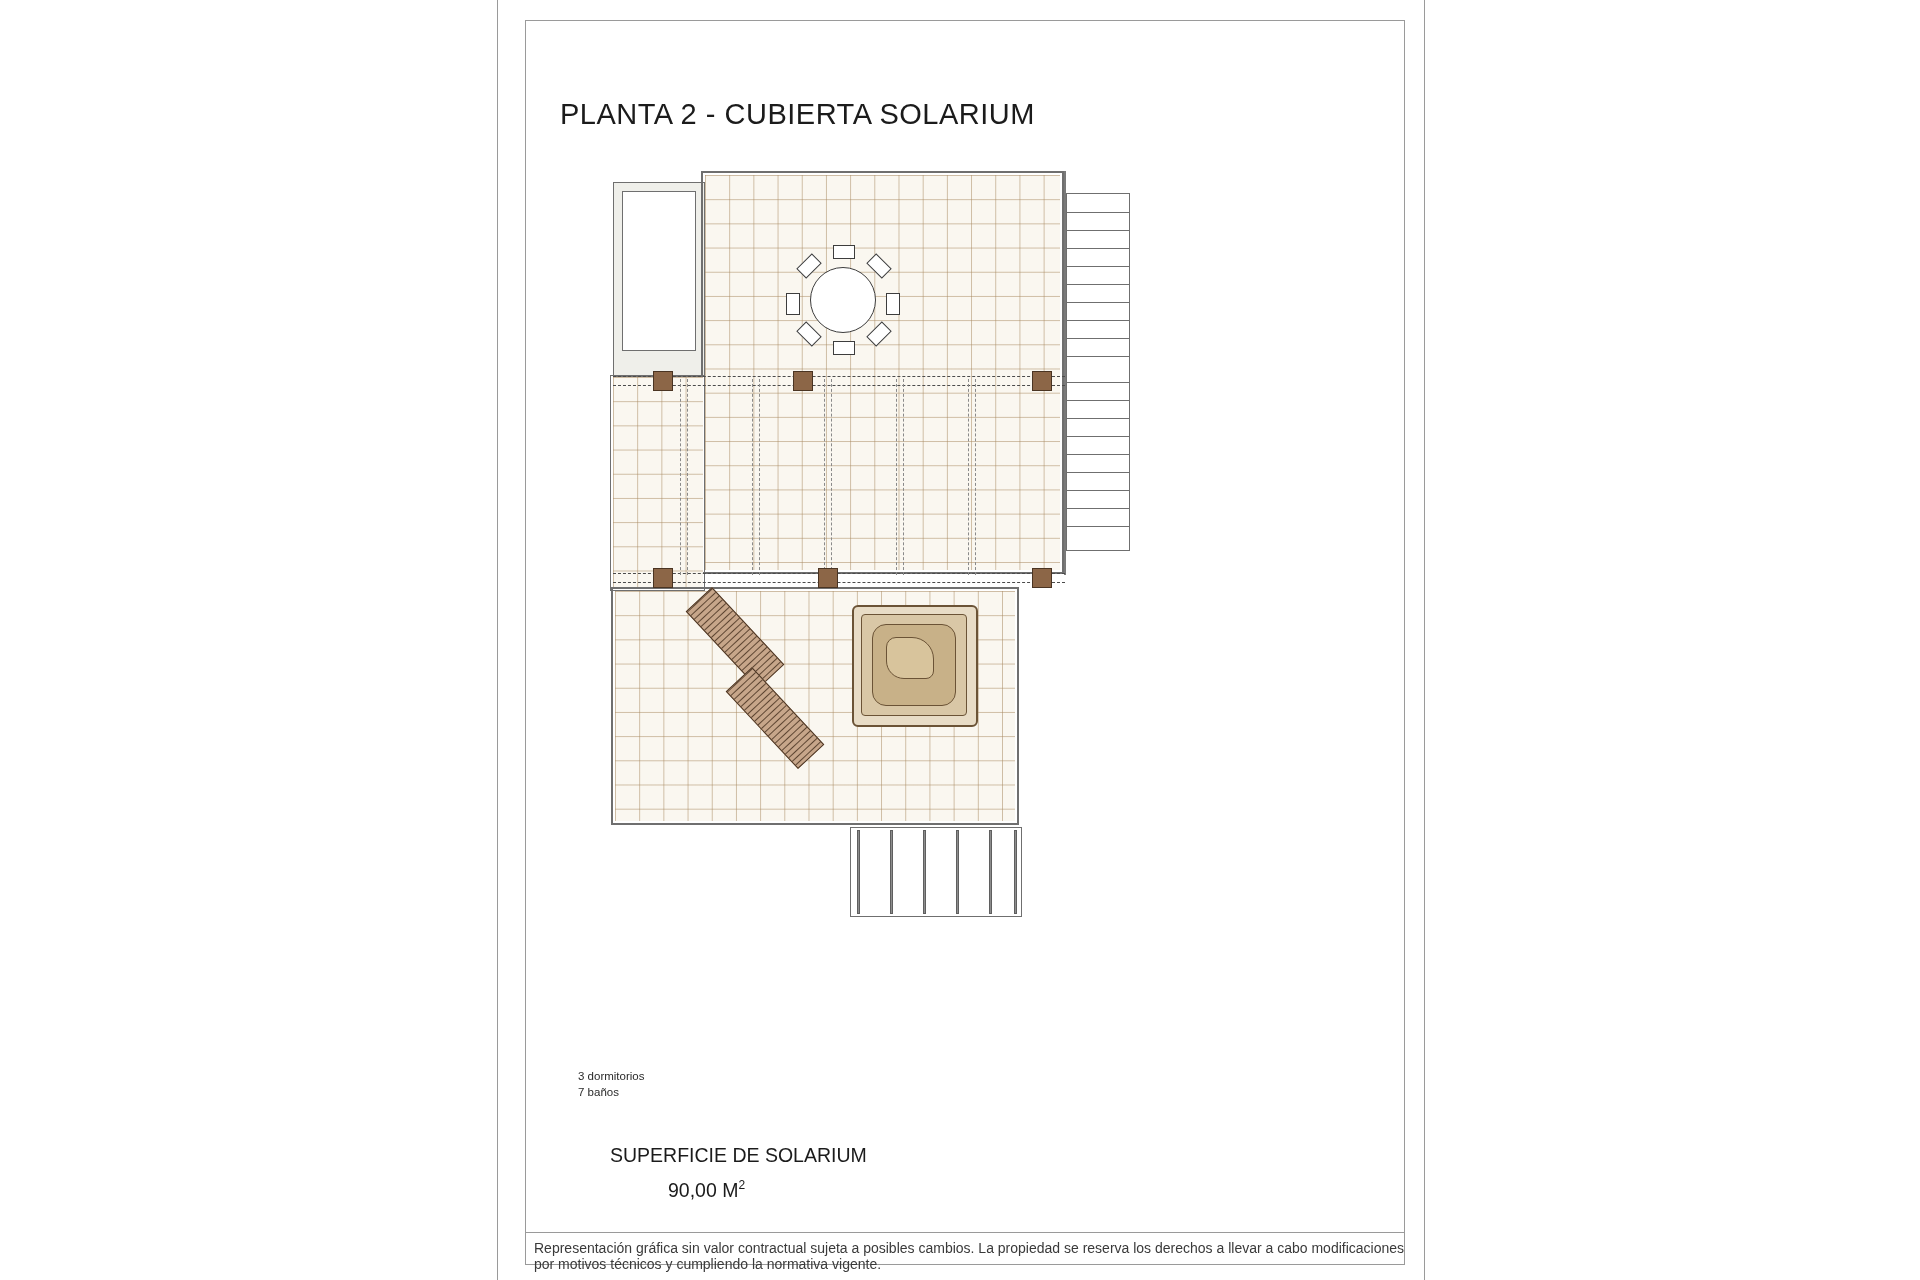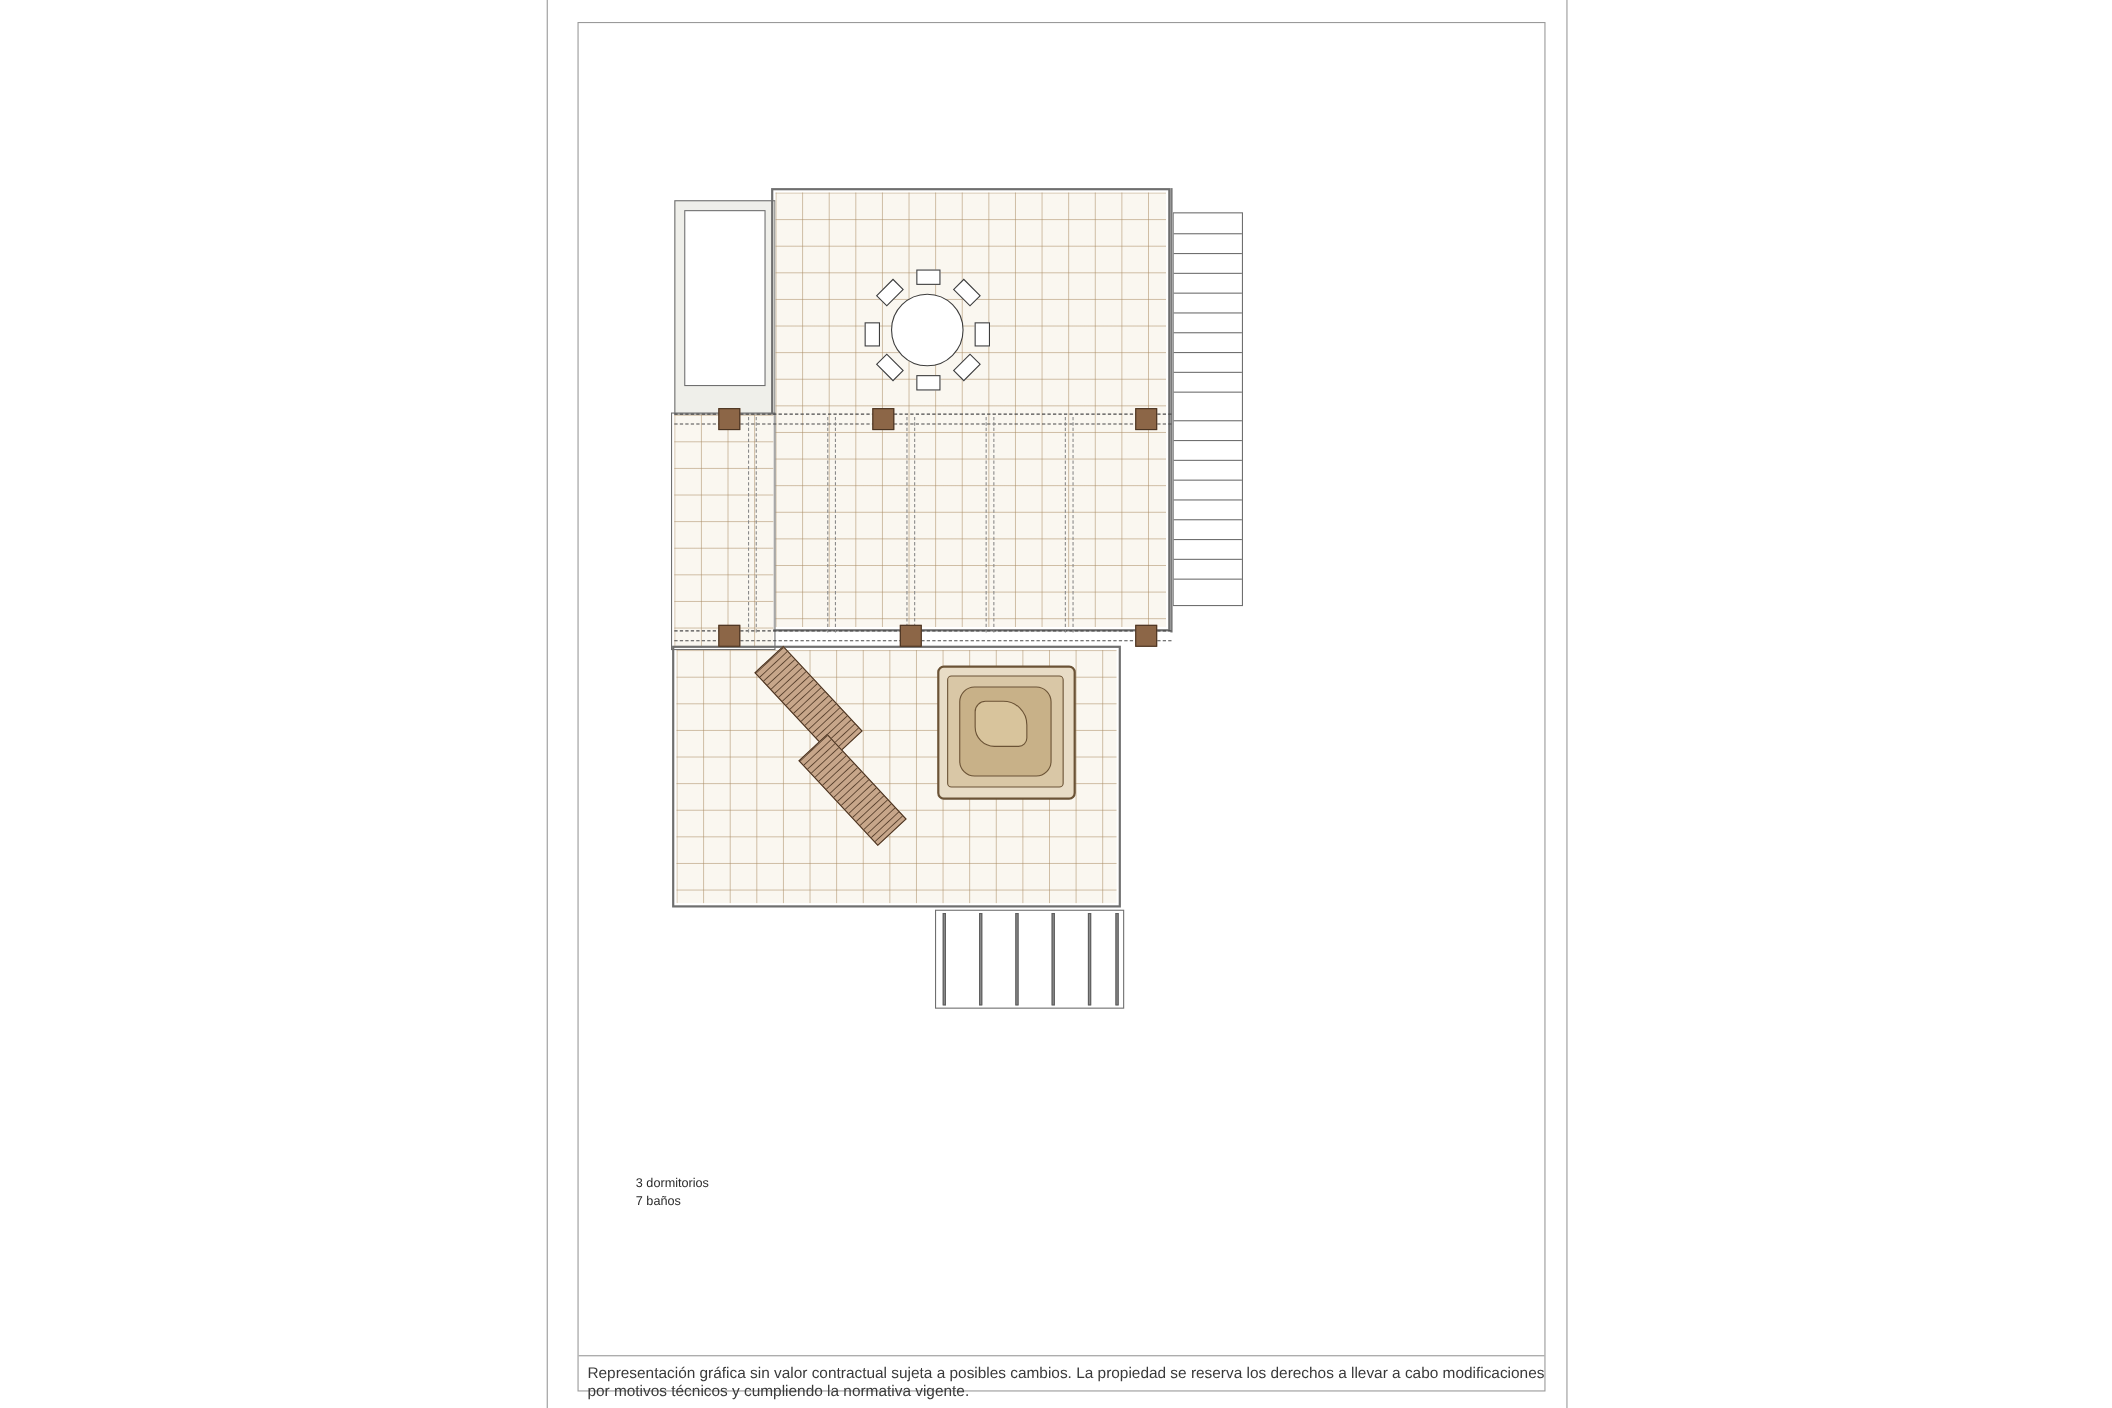--- a/index.html
+++ b/index.html
@@ -62,20 +62,21 @@
   .footer{position:absolute;left:534px;top:1240px;width:880px;font-size:14px;color:#3a3a3a;}
 </style>
 </head>
 <body>
 
 <div class="page">
 
   <div class="sheet-outer"></div>
   <div class="sheet-inner"></div>
 
+  <div class="title">PLANTA 2 - CUBIERTA SOLARIUM</div>
 
   <div class="plan">
 
     <div class="wall" style="left:-47px;top:-13px;width:92px;height:195px;"></div>
     <div class="wall" style="left:-38px;top:-4px;width:74px;height:160px;background:#ffffff;"></div>
 
     <div class="tile" style="left:45px;top:-20px;width:355px;height:395px;"></div>
     <div class="wall" style="left:41px;top:-24px;width:363px;height:403px;background:transparent;border:2px solid #6f6f6f;"></div>
 
     <div class="tile" style="left:-47px;top:182px;width:90px;height:212px;"></div>
@@ -160,17 +161,23 @@
       <div class="jac-seat" style="left:32px;top:30px;width:46px;height:40px;border-radius:10px 22px 8px 18px;"></div>
     </div>
 
   </div>
 
   <div class="small-note">
     <div>3 dormitorios</div>
     <div>7 baños</div>
   </div>
 
+  <div class="surface">
+    <div>SUPERFICIE DE SOLARIUM</div>
+    <div style="padding-left:58px;">
+      <span>90,00 M</span><span class="sup">2</span>
+    </div>
+  </div>
 
   <div class="footer-rule"></div>
   <div class="footer">Representación gráfica sin valor contractual sujeta a posibles cambios. La propiedad se reserva los derechos a llevar a cabo modificaciones por motivos técnicos y cumpliendo la normativa vigente.</div>
 
 </div>
 
 </body></html>

